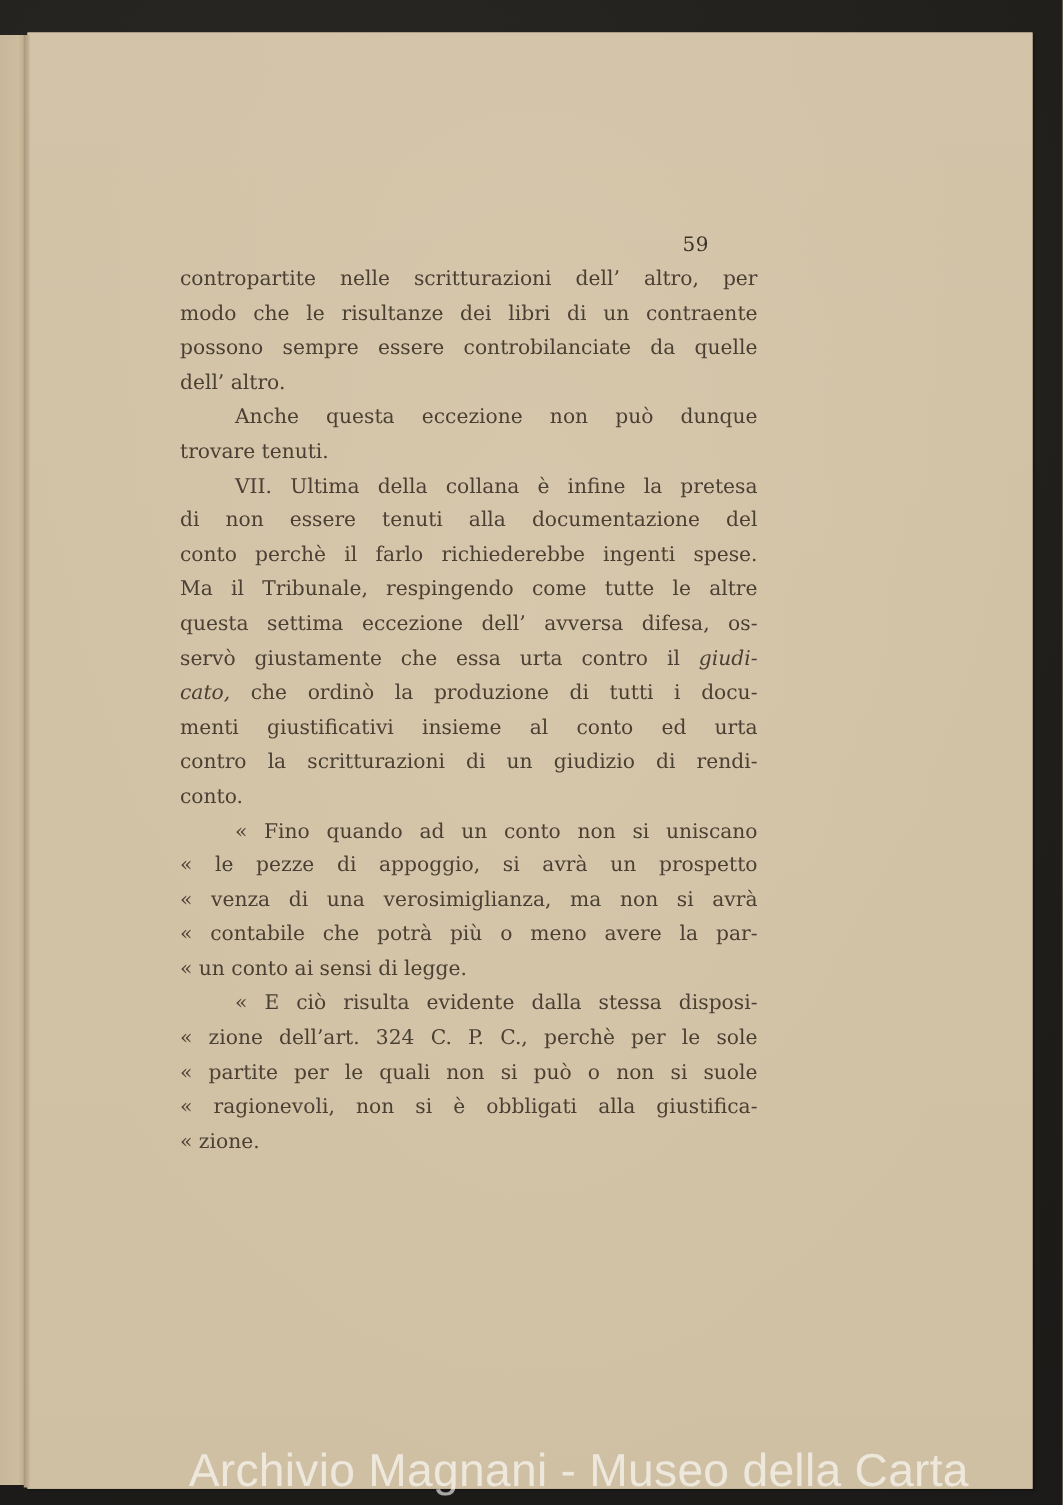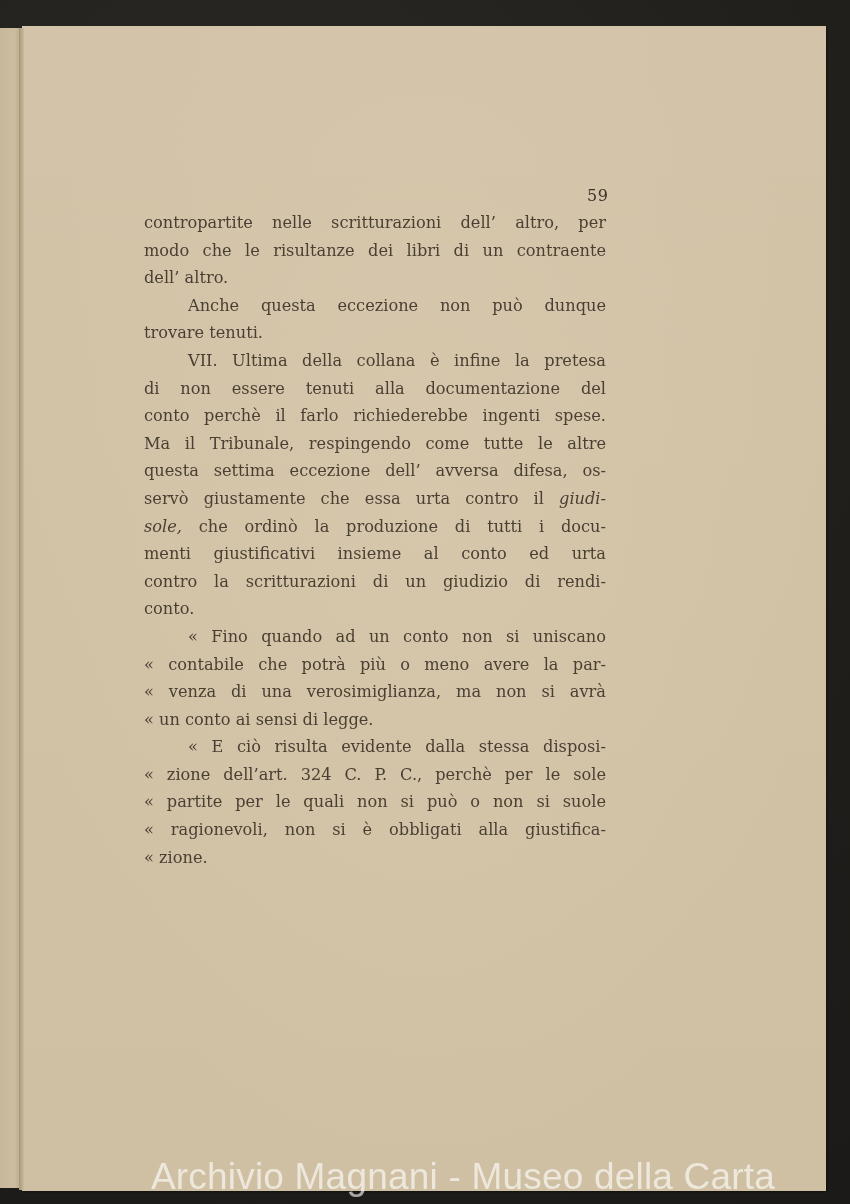--- a/index.html
+++ b/index.html
@@ -24,21 +24,21 @@
     }
     .page {
       position: absolute; left: 22px; top: 26px; width: 804px; height: 1165px;
       background: #d2c2a6;
       background-image:
         radial-gradient(ellipse at 50% 40%, rgba(218,203,176,0.55) 0%, rgba(210,194,166,0) 70%),
         linear-gradient(to bottom, #d3c3a8 0%, #d1c1a5 50%, #cfbfa3 100%);
       box-shadow: 1px 1px 2px rgba(0,0,0,0.4);
     }
     .page-number {
-      position: absolute; left: 587px; top: 186px;
+      position: absolute; left: 546px; top: 186px;
       font-size: 16px; color: #3c3329; letter-spacing: 0.5px;
     }
     .text-block {
       position: absolute; left: 144px; top: 209px; width: 462px;
       color: #4a3f33;
       font-size: 16.2px;
       line-height: 27.6px;
     }
     .line {
       display: block; white-space: nowrap;
@@ -63,36 +63,38 @@
 <div class="scan-bg"></div>
 <div class="left-page"></div>
 <div class="page"></div>
 <div class="spine-shadow"></div>
 
 <div class="page-number">59</div>
 
 <div class="text-block">
   <span class="line">contropartite  nelle  scritturazioni  dell’ altro,  per</span>
   <span class="line">modo che le risultanze dei libri di un contraente</span>
+  <span class="line">possono sempre essere controbilanciate da quelle</span>
   <span class="line last">dell’ altro.</span>
   <span class="line indent">Anche  questa  eccezione  non  può  dunque</span>
   <span class="line last">trovare tenuti.</span>
   <span class="line indent">VII. Ultima della collana è infine la pretesa</span>
   <span class="line">di non  essere  tenuti  alla  documentazione  del</span>
   <span class="line">conto perchè il farlo richiederebbe ingenti spese.</span>
   <span class="line">Ma il Tribunale, respingendo come tutte le altre</span>
   <span class="line">questa settima eccezione dell’ avversa difesa, os-</span>
   <span class="line">servò giustamente che essa urta contro il <em>giudi-</em></span>
-  <span class="line"><em>sole,</em> che ordinò la produzione di tutti i docu-</span>
+  <span class="line"><em>cato,</em> che ordinò la produzione di tutti i docu-</span>
   <span class="line">menti  giustificativi  insieme  al  conto  ed  urta</span>
   <span class="line">contro la scritturazioni di un giudizio di rendi-</span>
   <span class="line last">conto.</span>
   <span class="line indent">« Fino quando ad un conto non si uniscano</span>
+  <span class="line">« le pezze di appoggio, si avrà un prospetto</span>
+  <span class="line">« venza di una verosimiglianza, ma non si avrà</span>
   <span class="line">« contabile che potrà più o meno avere la par-</span>
-  <span class="line">« venza di una verosimiglianza, ma non si avrà</span>
   <span class="line last">« un conto ai sensi di legge.</span>
   <span class="line indent">« E ciò risulta evidente dalla stessa disposi-</span>
   <span class="line">« zione dell’art. 324 C. P. C., perchè per le sole</span>
   <span class="line">« partite per le quali non si può o non si suole</span>
   <span class="line">« ragionevoli, non si è obbligati alla giustifica-</span>
   <span class="line last">« zione.</span>
 </div>
 
 <div class="watermark">Archivio Magnani - Museo della Carta</div>
 

